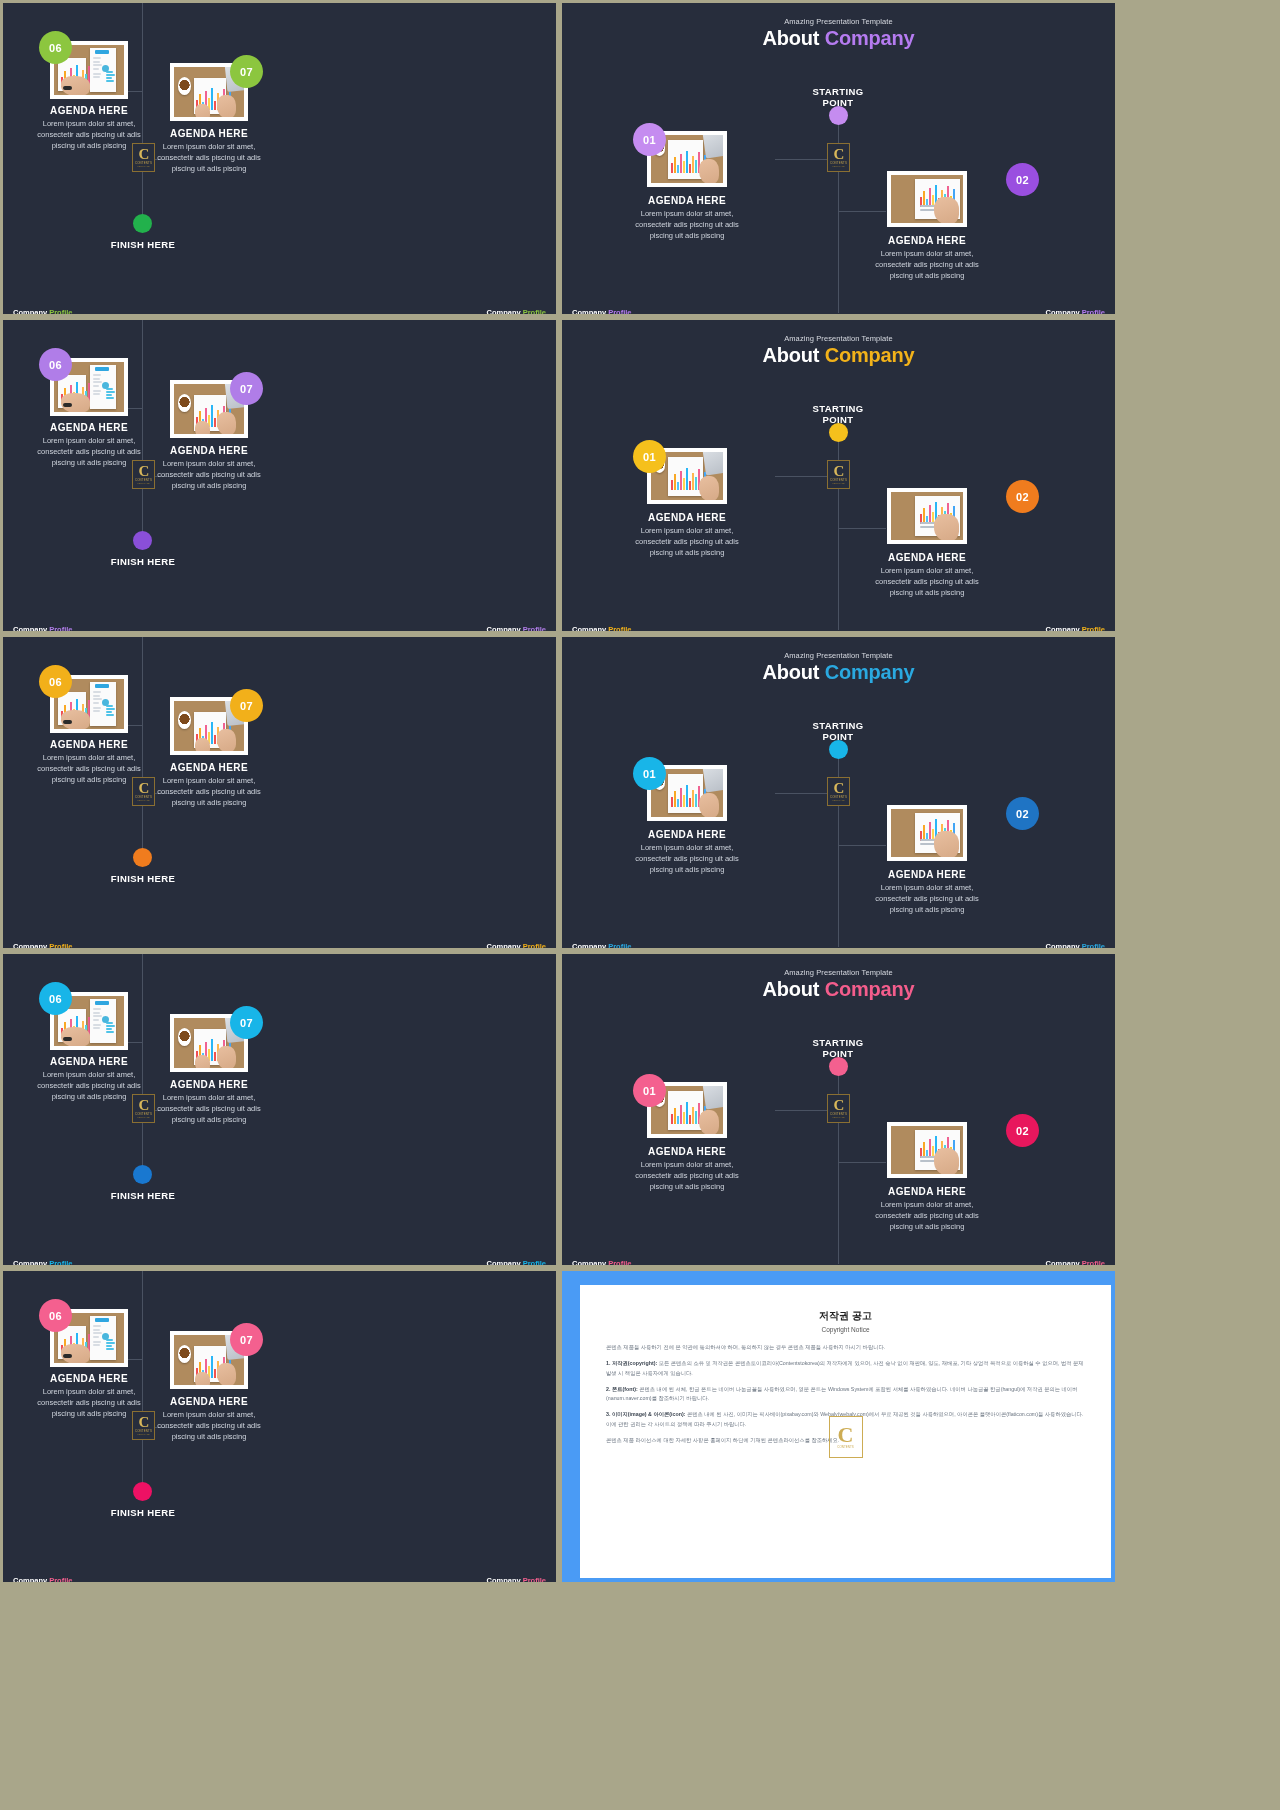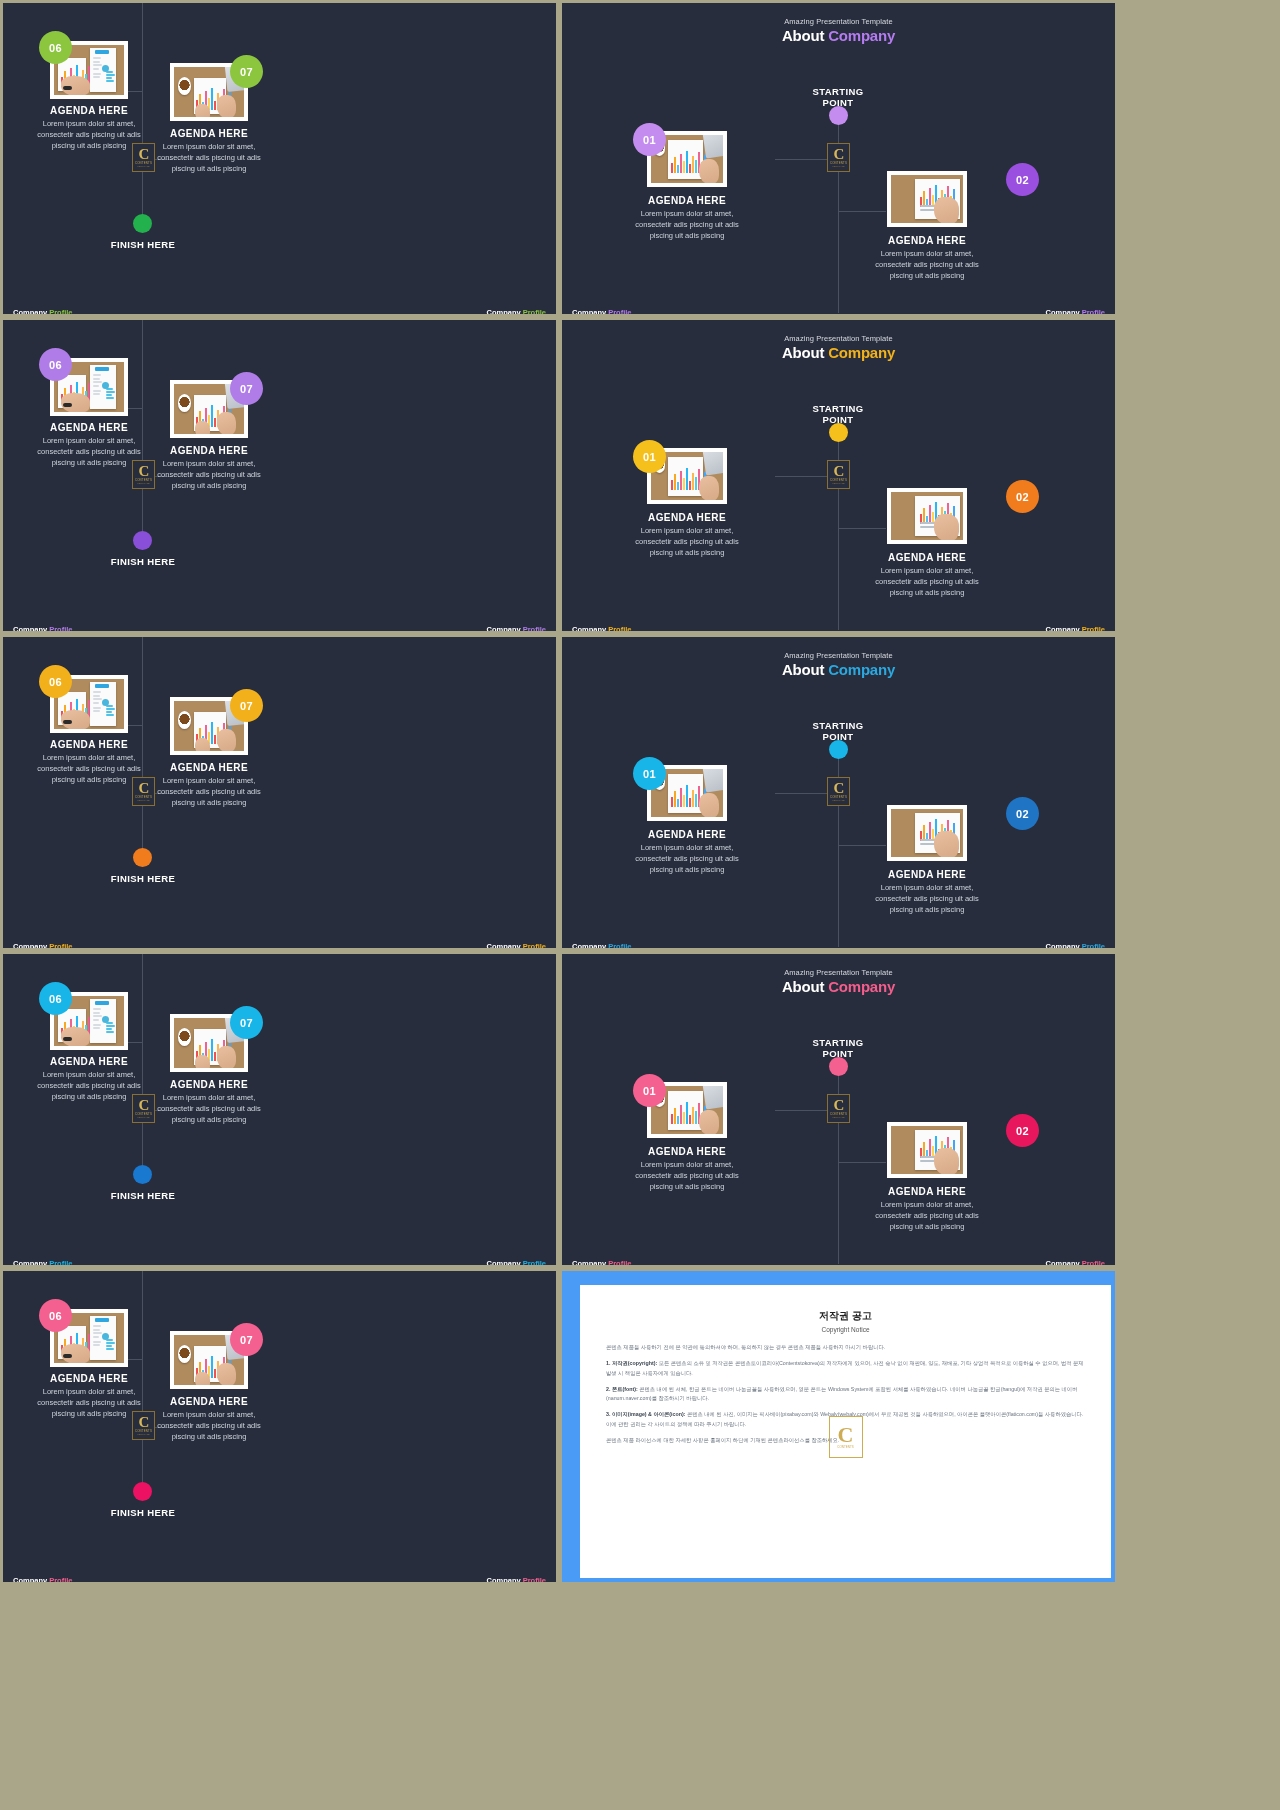--- a/index.html
+++ b/index.html
@@ -149,21 +149,21 @@
     text-align: center;
     z-index: 6;
   }
 
   
   .hdr { position: absolute; top: 14px; left: 0; width: 100%; text-align: center; z-index: 7; }
   .hdr .sub {
     color: #d7dae1; font-size: 7.5px; letter-spacing: .1px; display:block;
   }
   .hdr .main {
-    font-size: 15px; font-weight: bold; color: #ffffff; display:block; margin-top: 1px;
+    font-size: 20px; font-weight: bold; color: #ffffff; display:block; margin-top: 1px;
     letter-spacing: -.2px;
   }
   .hdr .main .accent { }
 
   
   .footer {
     position: absolute; bottom: 6px; width: 100%;
     font-size: 7.5px; font-weight: bold; z-index: 7;
   }
   .footer .l { position: absolute; left: 10px; color: #ffffff; }

